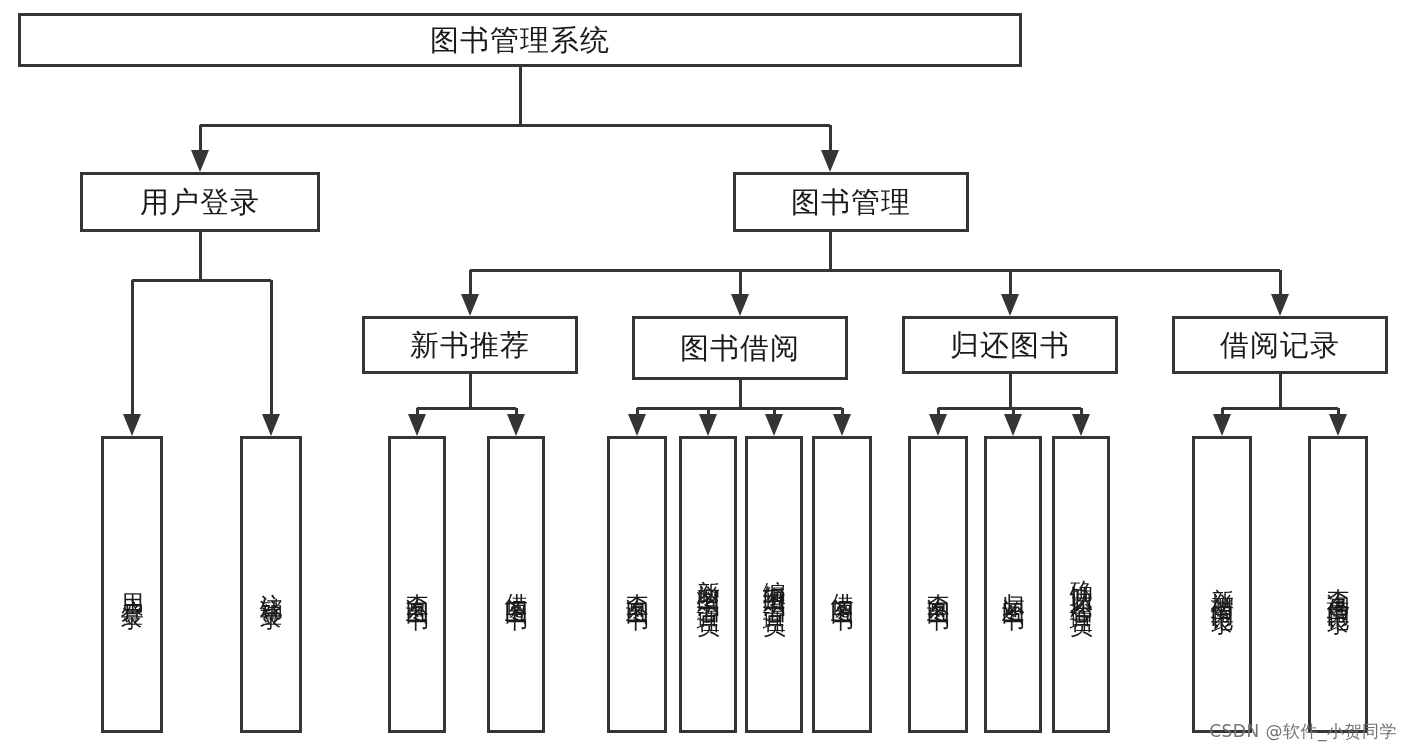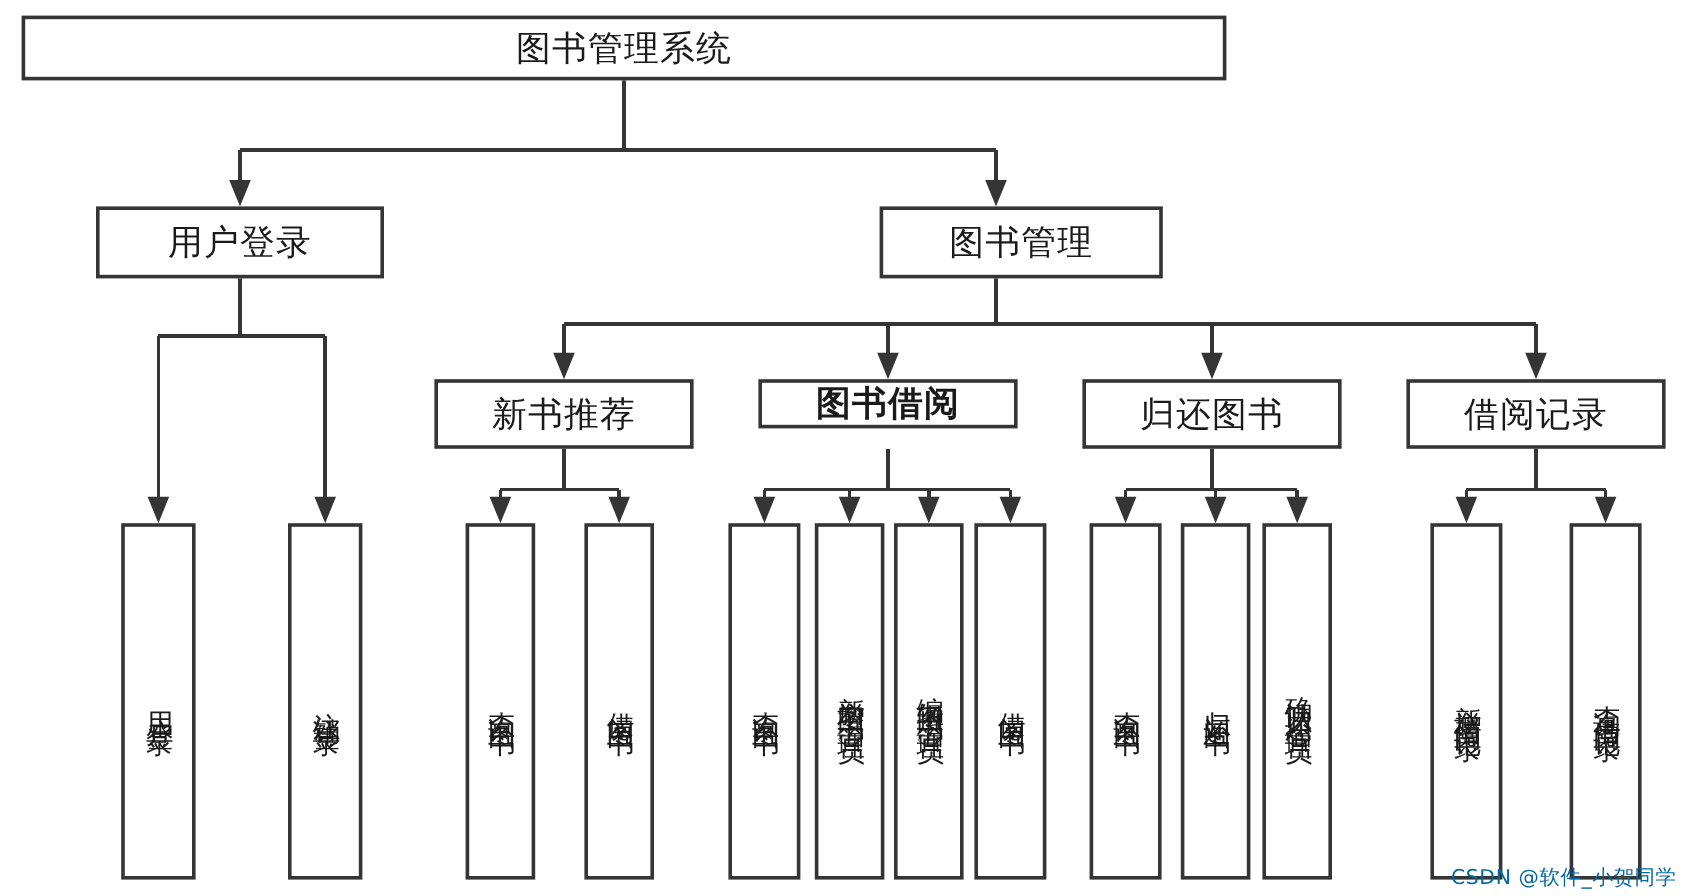--- a/index.html
+++ b/index.html
@@ -53,21 +53,21 @@
   .node.vert .vlabel {
     writing-mode: vertical-rl;
     text-orientation: upright;
     white-space: nowrap;
   }
   #watermark {
     position: absolute;
     right: 8px;
     bottom: 4px;
     font-size: 17px;
-    color: #0369a1;
+    color: #737373;
     letter-spacing: 0.5px;
     white-space: nowrap;
     font-family: "DejaVu Sans", "Liberation Sans", sans-serif;
   }
 </style>
 </head>
 <body>
 
 <div id="canvas">
   <svg id="wires" viewBox="0 0 1405 747">
@@ -130,21 +130,21 @@
       </div>
       <div class="node horiz" style="left: 80px; top: 172px; width: 240px; height: 60px;">
         <span class="hlabel">用户登录</span>
       </div>
       <div class="node horiz" style="left: 712px; top: 172px; width: 236px; height: 60px; margin-left: 21px;">
         <span class="hlabel">图书管理</span>
       </div>
       <div class="node horiz" style="left: 362px; top: 316px; width: 216px; height: 58px;">
         <span class="hlabel">新书推荐</span>
       </div>
-      <div class="node horiz" style="left: 632px; top: 316px; width: 216px; height: 41px; font-weight: bold;">
+      <div class="node horiz" style="left: 632px; top: 316px; width: 216px; height: 64px;">
         <span class="hlabel">图书借阅</span>
       </div>
       <div class="node horiz" style="left: 902px; top: 316px; width: 216px; height: 58px;">
         <span class="hlabel">归还图书</span>
       </div>
       <div class="node horiz" style="left: 1172px; top: 316px; width: 216px; height: 58px; text-align: center;">
         <span class="hlabel">借阅记录</span>
       </div>
       <div class="node vert" style="left: 101px; top: 436px; width: 62px; height: 297px;">
         <span class="vlabel">用户登录</span>

